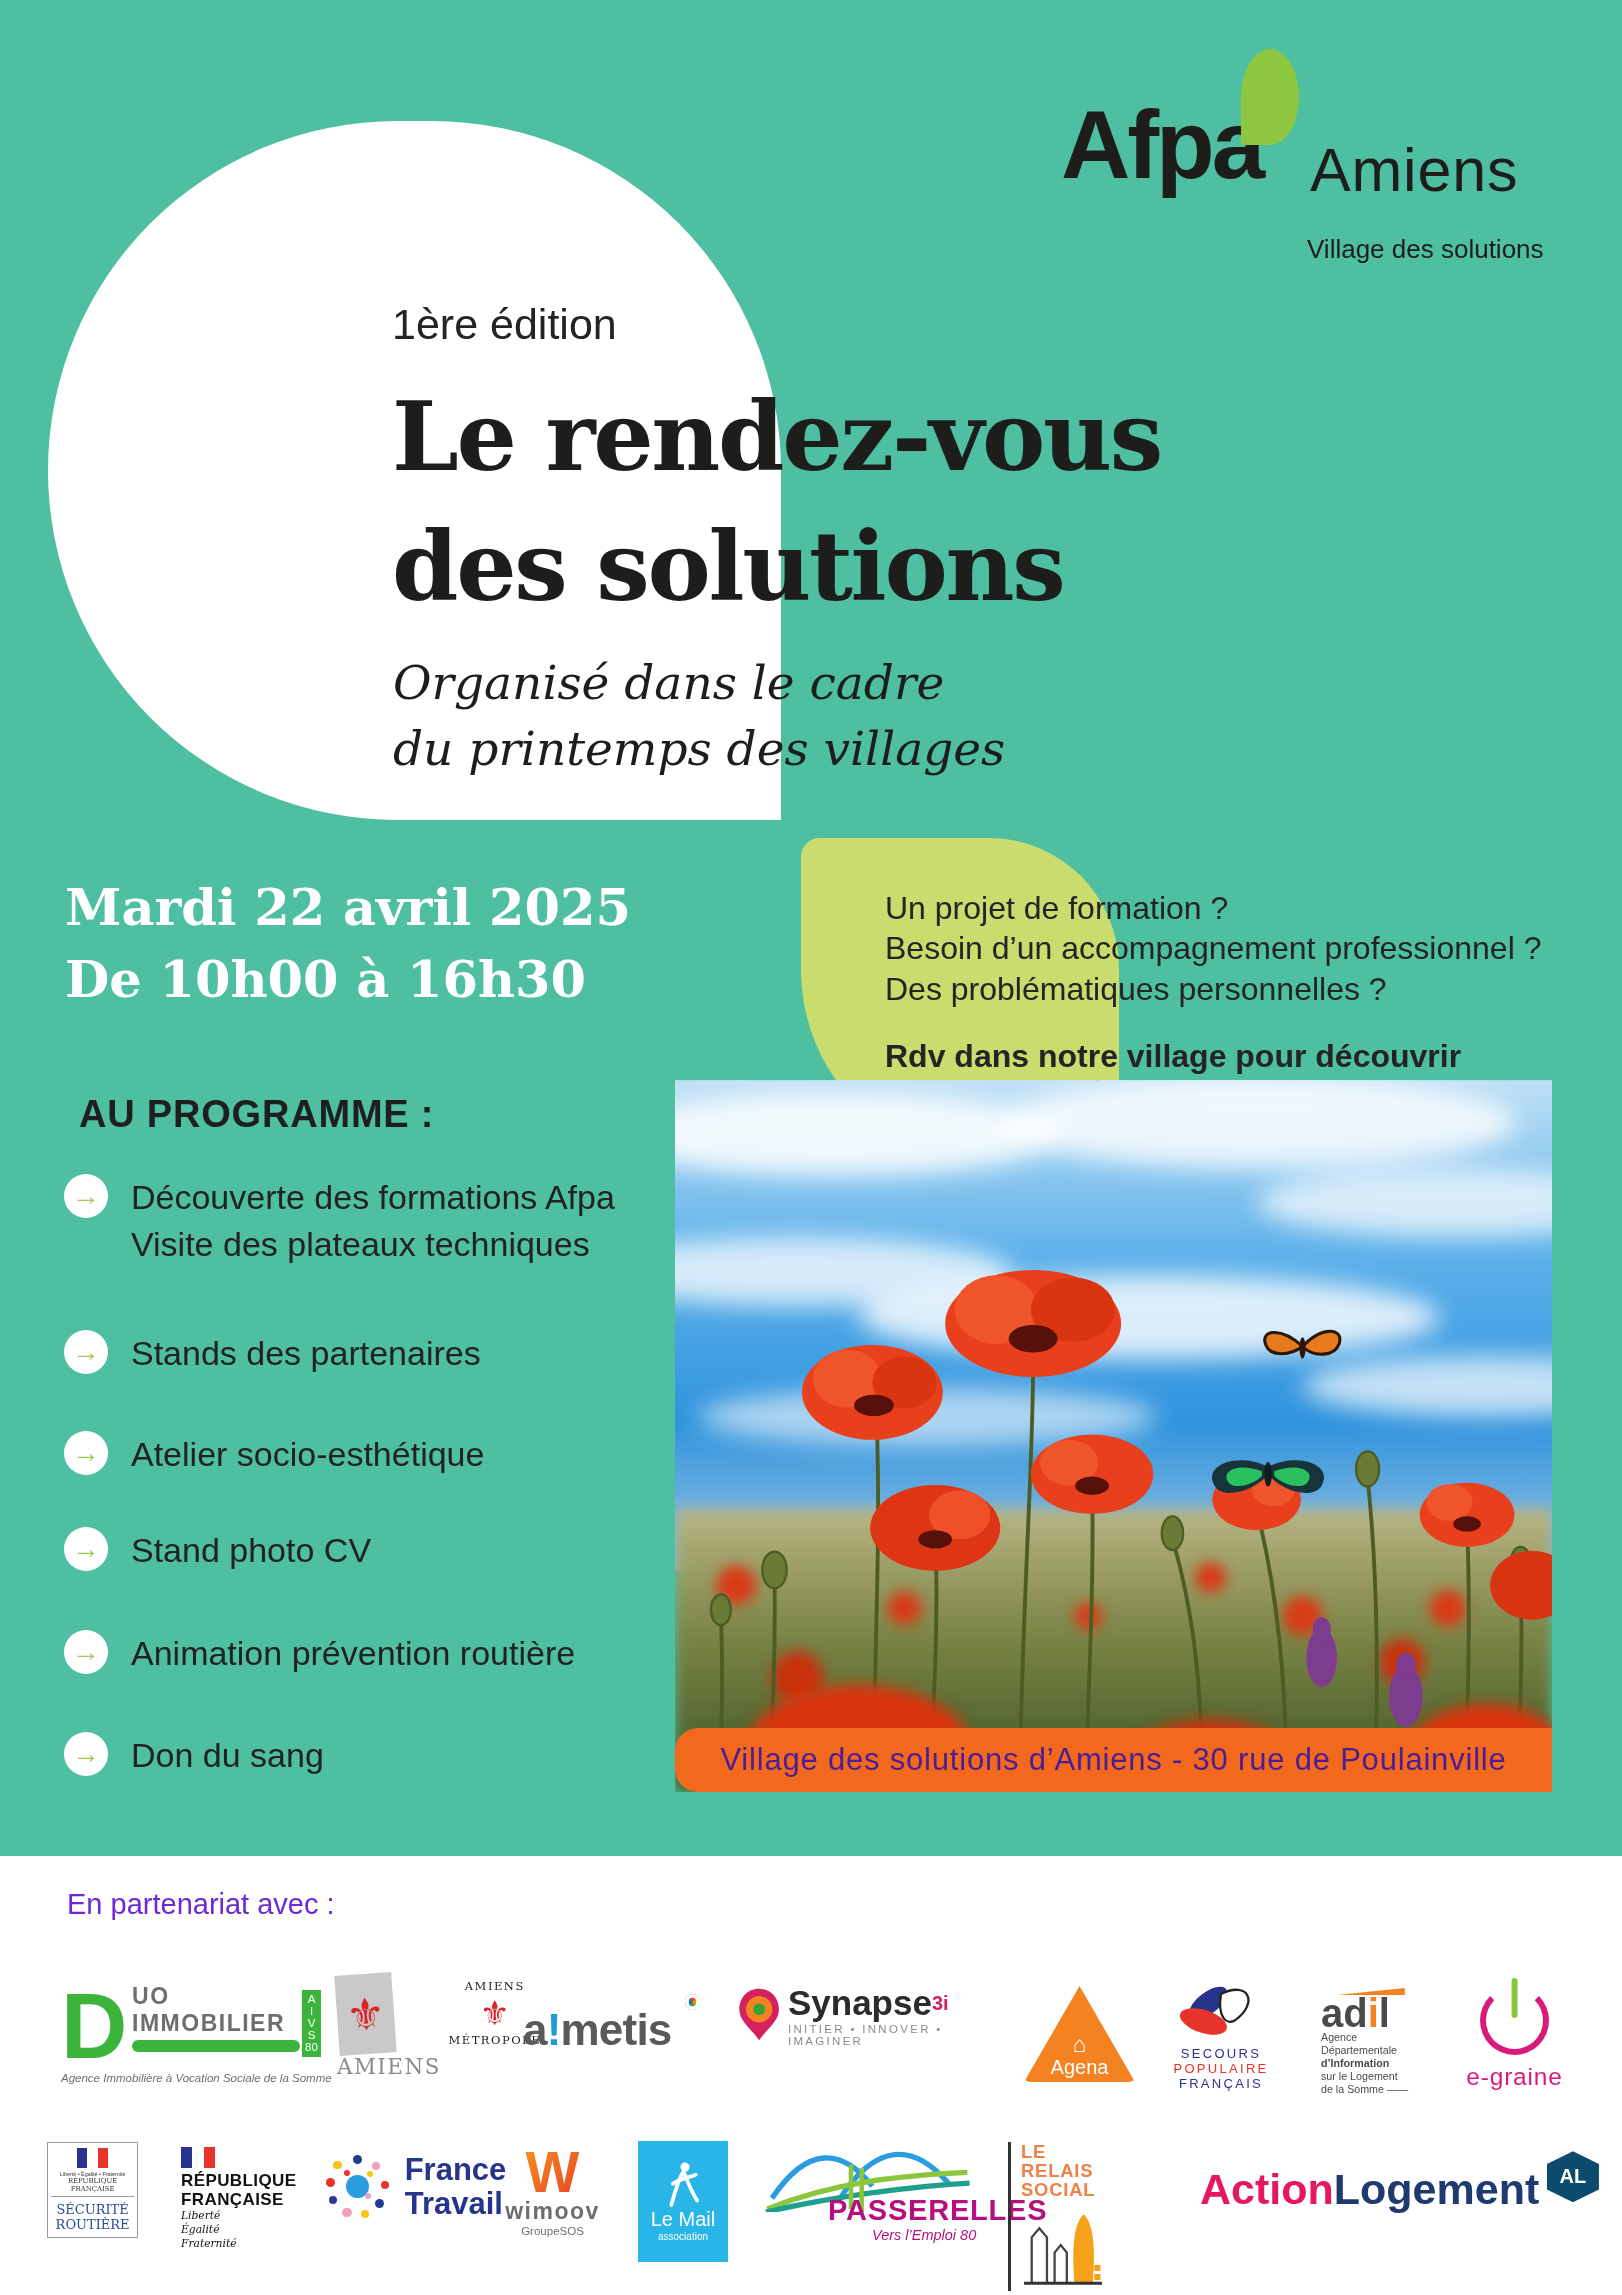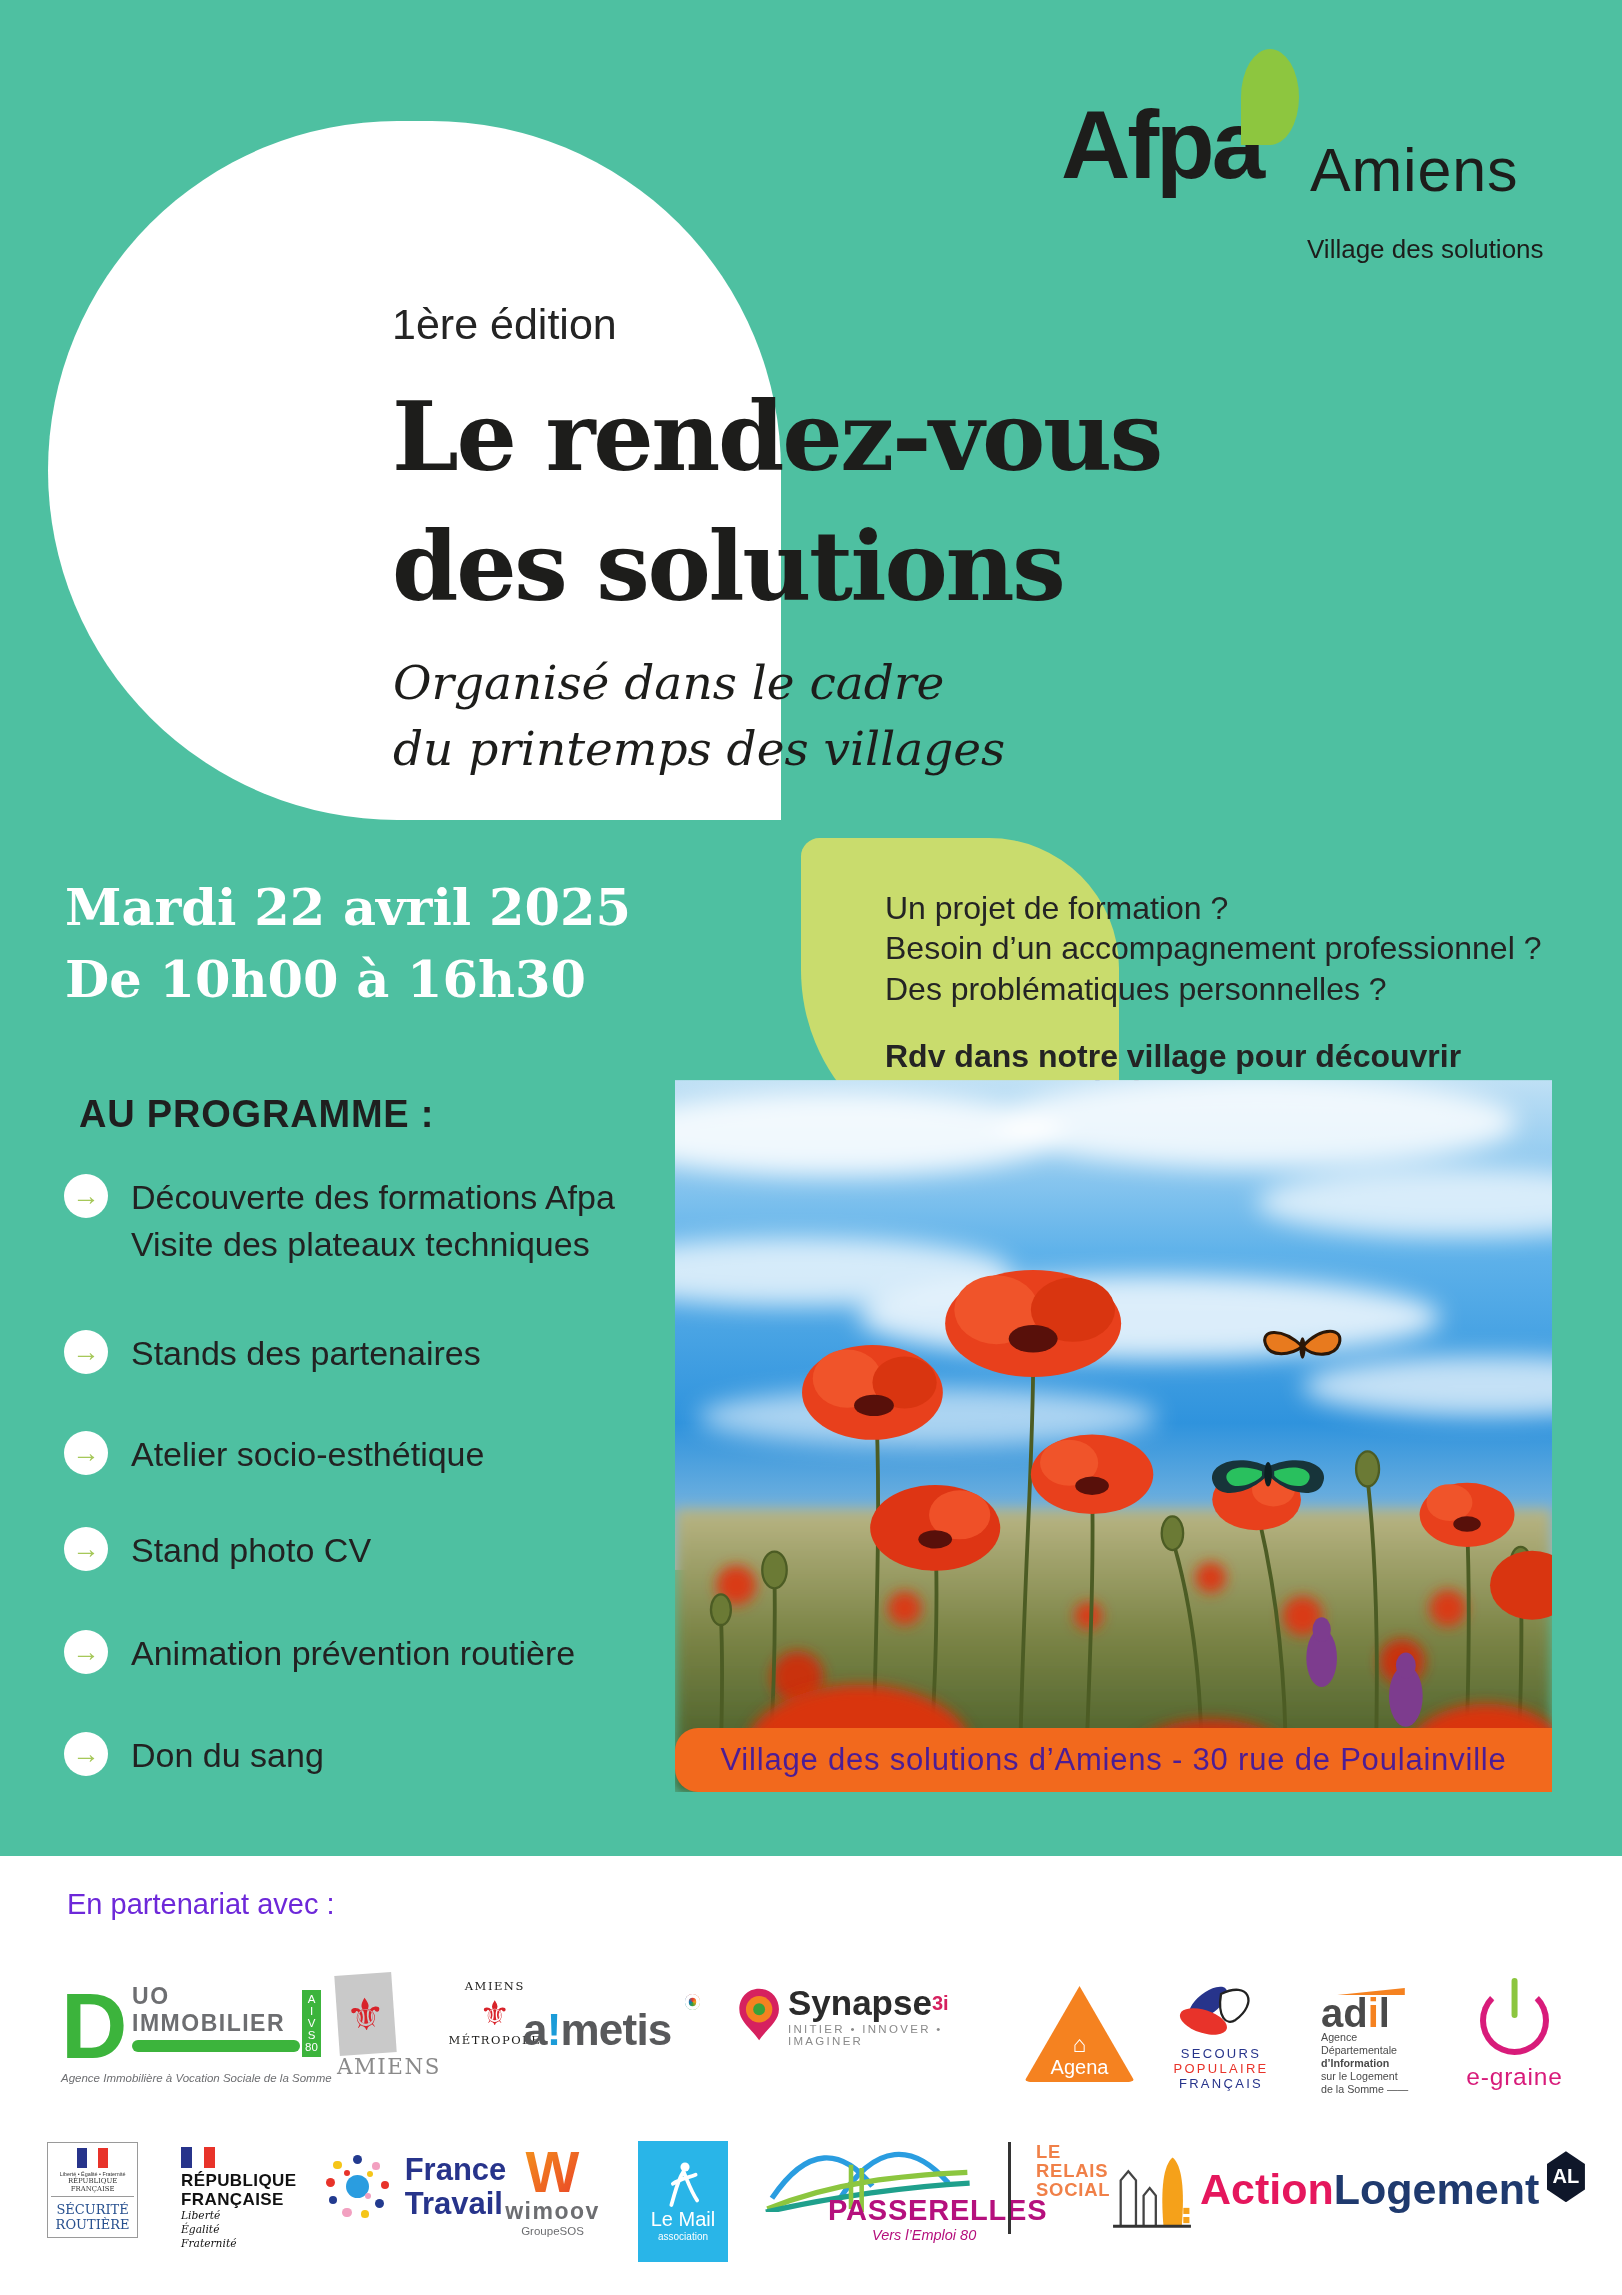--- a/index.html
+++ b/index.html
@@ -113,21 +113,21 @@
   .lm-name{font-size:20px;}
   .lm-sub{font-size:10px;}
   
   .pas-name{font-size:29px;font-weight:700;color:#b5107d;letter-spacing:0.8px;}
   .pas-sub{font-size:14.5px;font-style:italic;color:#b5107d;}
   
   .rs-name{font-size:18.4px;font-weight:700;color:#f08048;line-height:19px;letter-spacing:0.8px;}
   
   .al-a{font-size:43px;font-weight:700;color:#e5175d;}
   .al-l{font-size:43px;font-weight:700;color:#1f3a6e;}
-  .al-badge{width:38px;height:51px;background:#0f172a;
+  .al-badge{width:52px;height:51px;background:#0c4a6e;
             clip-path:polygon(50% 0,100% 25%,100% 75%,50% 100%,0 75%,0 25%);
             display:flex;align-items:center;justify-content:center;color:#fff;font-size:20px;font-weight:700;}
 </style>
 </head>
 <body>
 
 <div id="poster">
 
   <div class="abs bg-teal"></div>
   <div class="abs leaf-white"></div>
@@ -476,21 +476,21 @@
       <path d="M95 82 C 145 2, 195 6, 240 58" stroke="#2a9de0" stroke-width="7" fill="none"></path>
       <path d="M2 92 C 90 56, 180 48, 265 44" stroke="#8cc63f" stroke-width="7" fill="none"></path>
       <path d="M0 96 C 90 76, 190 62, 268 58" stroke="#1fa08c" stroke-width="7" fill="none"></path>
       <path d="M112 34 L112 92 M126 38 L126 96" stroke="#8cc63f" stroke-width="6"></path>
     </svg>
     <div class="pas-name" style="margin-top:-21.4px;margin-left:63px;">PASSERELLES</div>
     <div class="pas-sub" style="margin-left:107px;">Vers l’Emploi 80</div>
   </div>
 
   <div class="logo" style="left:1008px;top:2142px;">
-    <div style="display:flex;align-items:flex-start;border-left:3.8px solid #333;padding-left:25px;">
+    <div style="display:flex;align-items:flex-start;border-left:3.8px solid #333;padding-left:10px;flex-direction:column;">
       <div class="rs-name">
         <span>LE</span><br>
         <span>RELAIS</span><br>
         <span>SOCIAL</span>
       </div>
       <svg width="84" height="92" viewBox="0 0 110 120">
         <path d="M14 110 L14 50 L24 38 L34 50 L34 110" fill="none" stroke="#444" stroke-width="3"></path>
         <path d="M44 110 L44 70 L52 60 L60 70 L60 110" fill="none" stroke="#444" stroke-width="3"></path>
         <path d="M70 110 C 66 60, 70 30, 82 20 C 94 30, 98 60, 94 110 Z" fill="#f5a11a"></path>
         <rect x="96" y="86" width="8" height="8" fill="#f5a11a"></rect>

